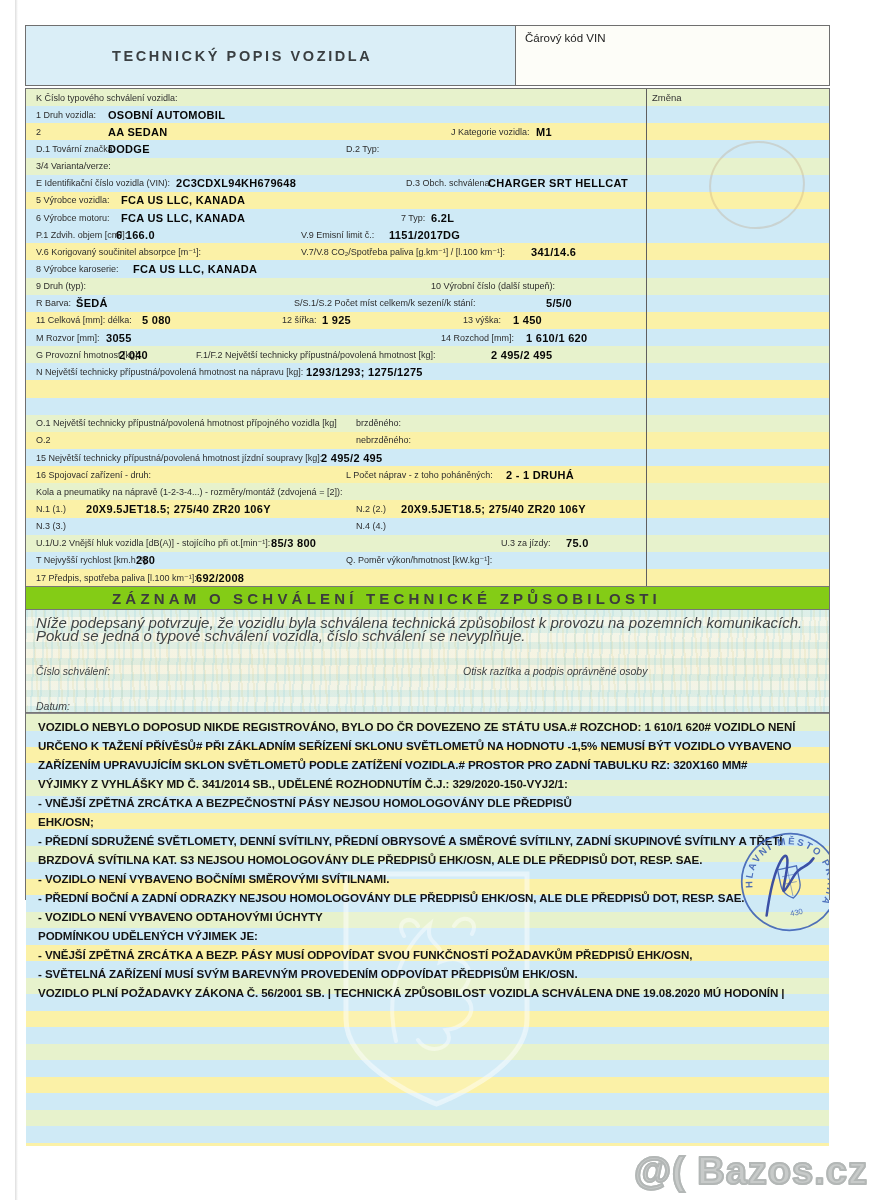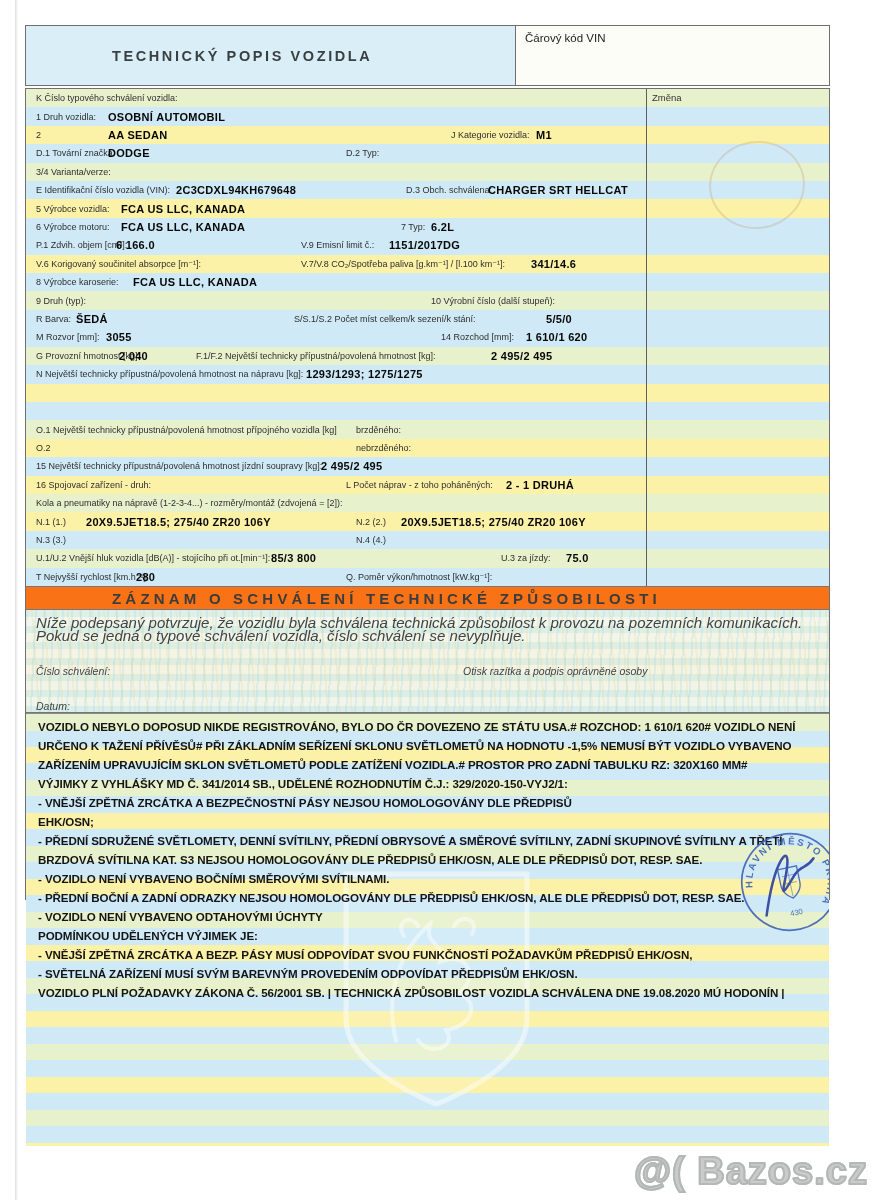--- a/index.html
+++ b/index.html
@@ -16,21 +16,21 @@
   .doc-table{position:absolute;left:25px;top:88px;width:805px;height:812px;border:1px solid #6f6f6f;background:#fdfdf6}
   .rows{position:relative;display:flex;flex-direction:column;height:497px}
   .frow{position:relative;flex:1}
   .sg{background:#e7f2cc}.sb{background:#cfeaf6}.sy{background:#fbf1a7}
   .fl{position:absolute;top:50%;transform:translateY(-50%);font-size:9px;color:#2e2e2e;white-space:nowrap}
   .fv{position:absolute;top:50%;transform:translateY(-50%);font-size:11px;font-weight:700;color:#070707;white-space:nowrap;letter-spacing:.3px}
   .change-col{position:absolute;left:620px;top:0;width:184px;height:497px;border-left:1px solid #5f5f5f}
   .change-label{position:absolute;left:5px;top:3px;font-size:9.5px;color:#333}
   .oval-stamp{position:absolute;left:62px;top:52px;width:96px;height:88px;border:2px solid rgba(185,150,115,.28);border-radius:50%;transform:rotate(-8deg)}
   
-  .band{position:relative;background:#f97316}
+  .band{position:relative;background:#84cc16}
   .band1{height:23px;border-top:1px solid #777}
   .band2{height:25px}
   .band-title{position:absolute;left:86px;top:50%;transform:translateY(-50%);font-size:15px;font-weight:700;letter-spacing:4.2px;color:#3c3c3c;white-space:nowrap}
   
   .approval-box{position:relative;height:104px;border-top:1px solid #777;border-bottom:1px solid #777;
     background:
       repeating-linear-gradient(93deg,rgba(140,205,220,.20) 0 2px,rgba(255,255,255,0) 2px 9px),
       repeating-linear-gradient(86deg,rgba(215,205,140,.18) 0 2px,rgba(255,255,255,0) 2px 12px),
       repeating-linear-gradient(180deg,rgba(190,230,225,.35) 0 7px,rgba(250,250,235,.35) 7px 16px),
       linear-gradient(180deg,#eff5ee 0%,#f3efda 55%,#e9f3ef 100%)}
@@ -118,20 +118,28 @@
     <div class="frow sg">
         <span class="fl" style="left:10px">9 Druh (typ):</span>
         <span class="fl" style="left:405px">10 Výrobní číslo (další stupeň):</span>
       </div>
     <div class="frow sb">
         <span class="fl" style="left:10px">R Barva:</span>
         <span class="fv" style="left:50px">ŠEDÁ</span>
         <span class="fl" style="left:268px">S/S.1/S.2 Počet míst celkem/k sezení/k stání:</span>
         <span class="fv" style="left:520px">5/5/0</span>
       </div>
+    <div class="frow sy">
+        <span class="fl" style="left:10px">11 Celková [mm]: délka:</span>
+        <span class="fv" style="left:116px">5 080</span>
+        <span class="fl" style="left:256px">12 šířka:</span>
+        <span class="fv" style="left:296px">1 925</span>
+        <span class="fl" style="left:437px">13 výška:</span>
+        <span class="fv" style="left:487px">1 450</span>
+      </div>
     <div class="frow sb">
         <span class="fl" style="left:10px">M Rozvor [mm]:</span>
         <span class="fv" style="left:80px">3055</span>
         <span class="fl" style="left:415px">14 Rozchod [mm]:</span>
         <span class="fv" style="left:500px">1 610/1 620</span>
       </div>
     <div class="frow sg">
         <span class="fl" style="left:10px">G Provozní hmotnost [kg]:</span>
         <span class="fv" style="left:93px">2 040</span>
         <span class="fl" style="left:170px">F.1/F.2 Největší technicky přípustná/povolená hmotnost [kg]:</span>
@@ -176,20 +184,24 @@
     <div class="frow sg">
         <span class="fl" style="left:10px">U.1/U.2 Vnější hluk vozidla [dB(A)] - stojícího při ot.[min⁻¹]:</span>
         <span class="fv" style="left:245px">85/3 800</span>
         <span class="fl" style="left:475px">U.3 za jízdy:</span>
         <span class="fv" style="left:540px">75.0</span>
       </div>
     <div class="frow sb">
         <span class="fl" style="left:10px">T Nejvyšší rychlost [km.h⁻¹]:</span>
         <span class="fv" style="left:110px">280</span>
         <span class="fl" style="left:320px">Q. Poměr výkon/hmotnost [kW.kg⁻¹]:</span>
+      </div>
+    <div class="frow sy">
+        <span class="fl" style="left:10px">17 Předpis, spotřeba paliva [l.100 km⁻¹]:</span>
+        <span class="fv" style="left:170px">692/2008</span>
       </div>
     <div class="change-col">
       <span class="change-label">Změna</span>
       <div class="oval-stamp"></div>
     </div>
   </div>
 
   <div class="band band1">
     <span class="band-title">ZÁZNAM O SCHVÁLENÍ TECHNICKÉ ZPŮSOBILOSTI</span>
   </div>

